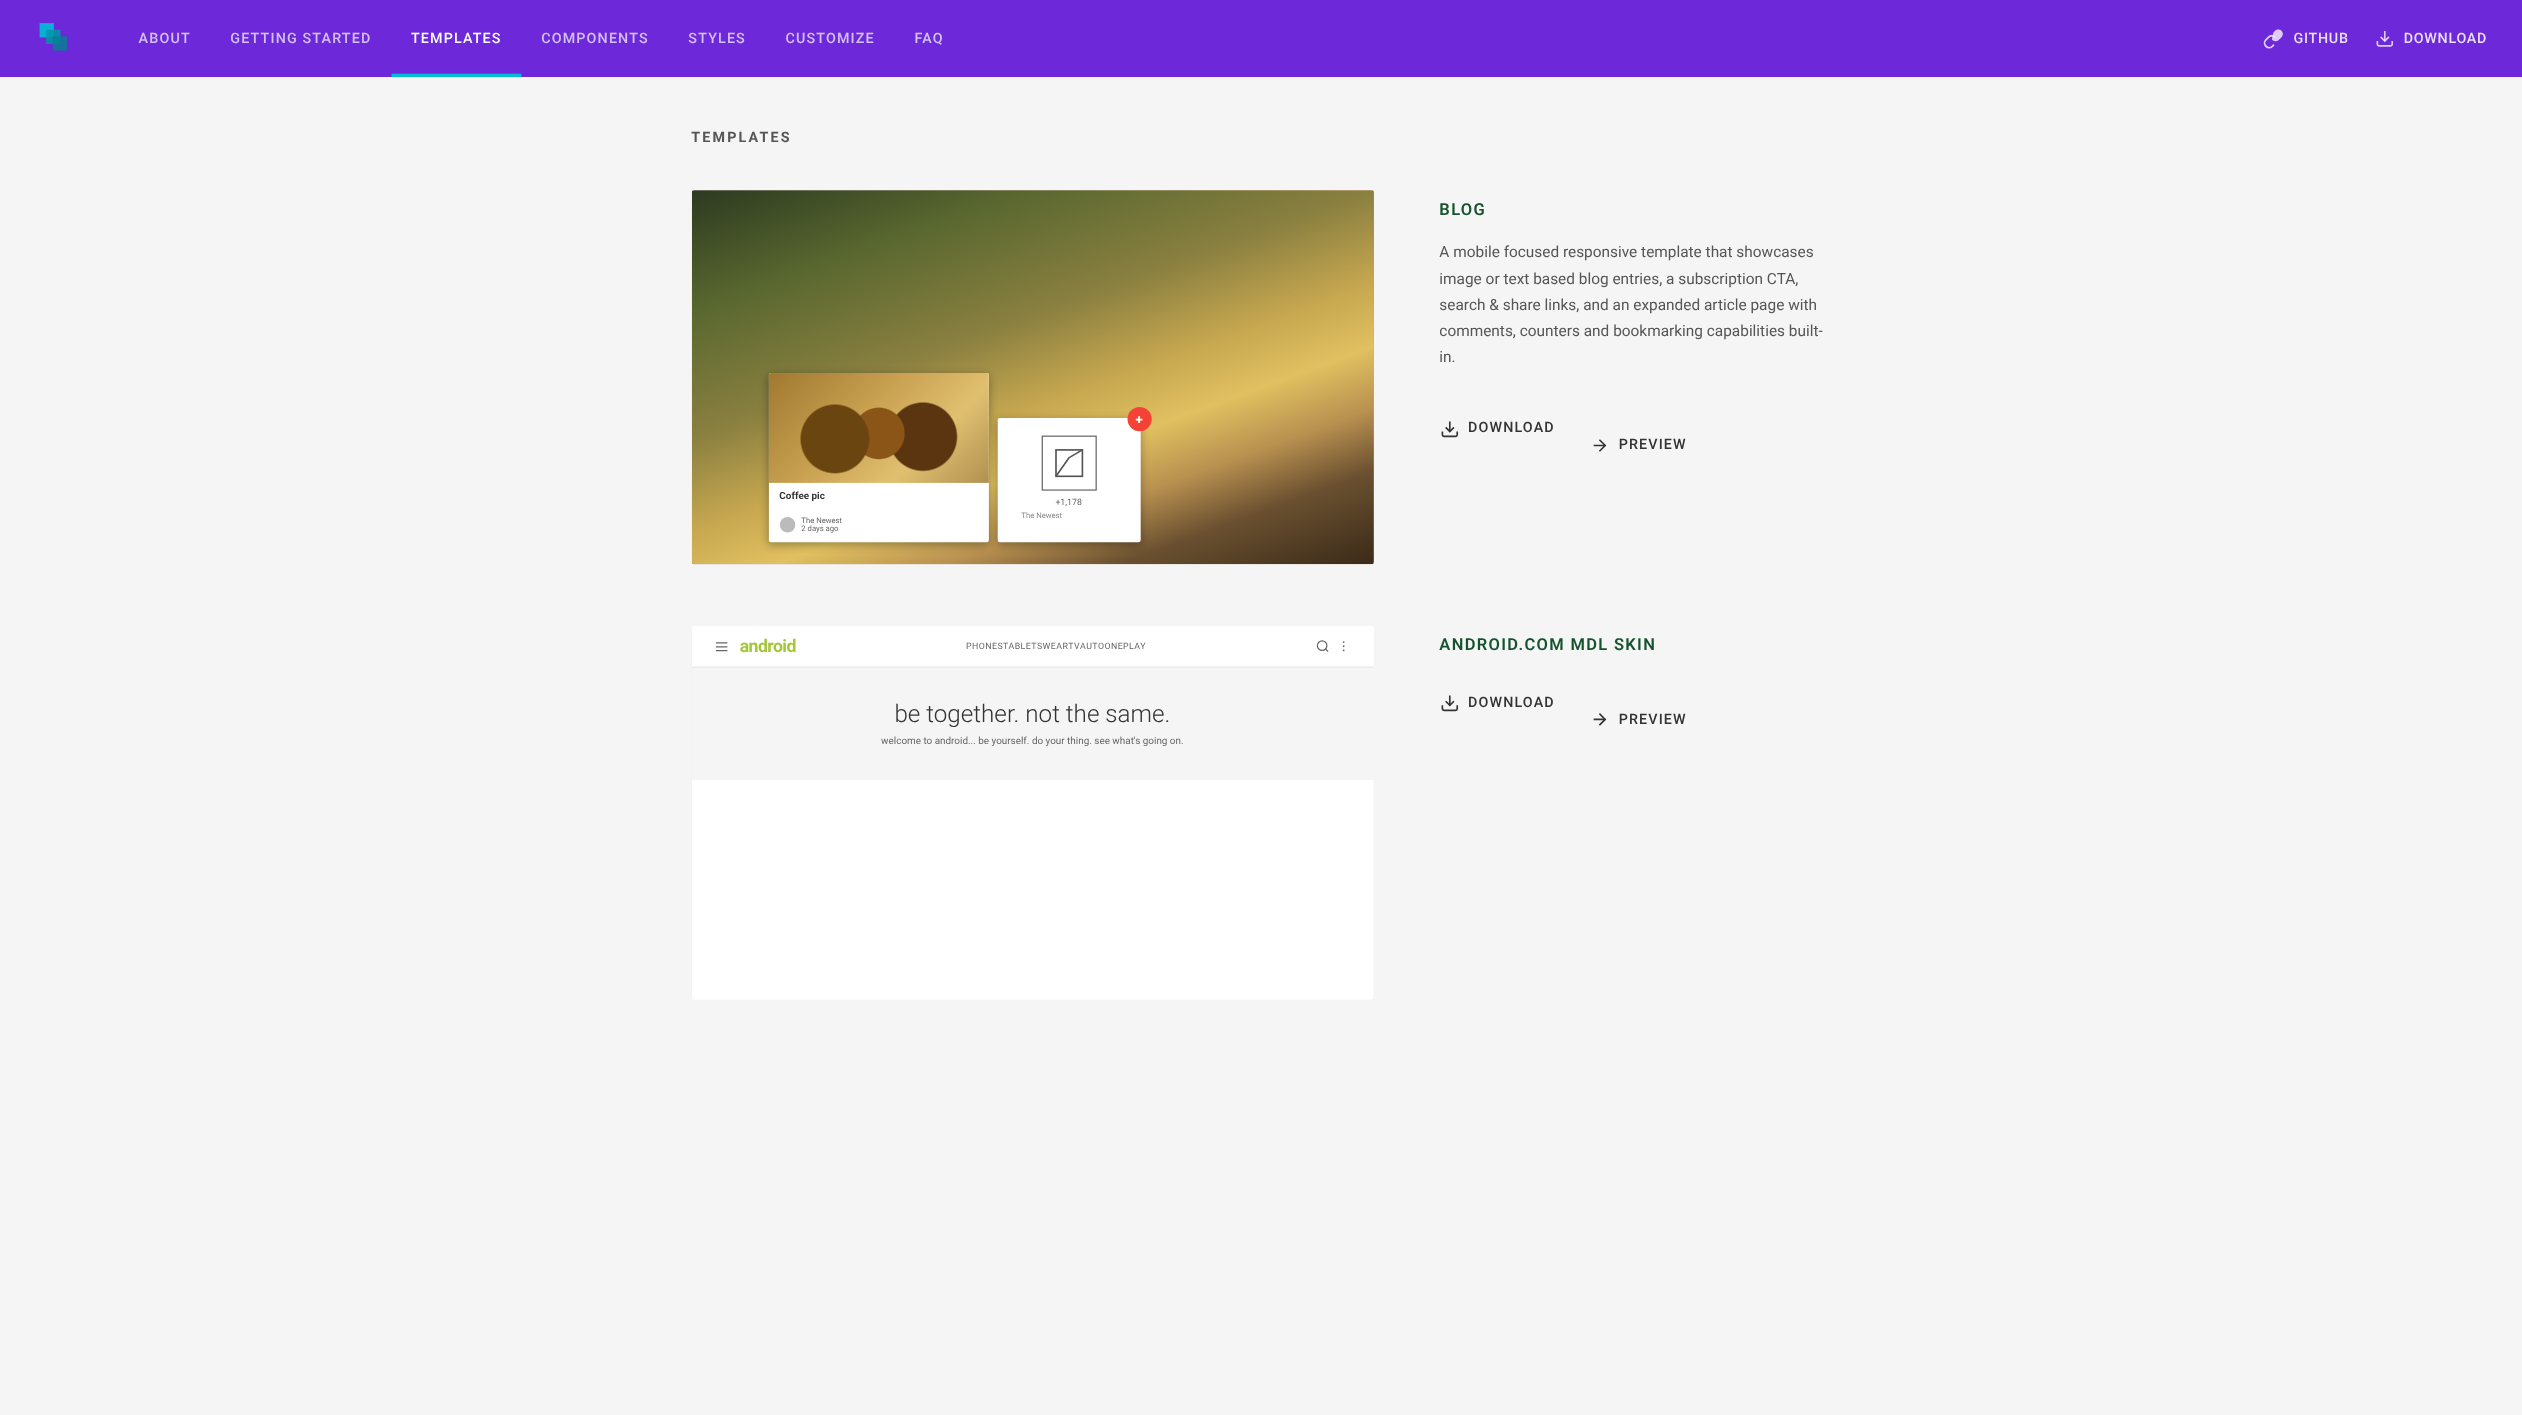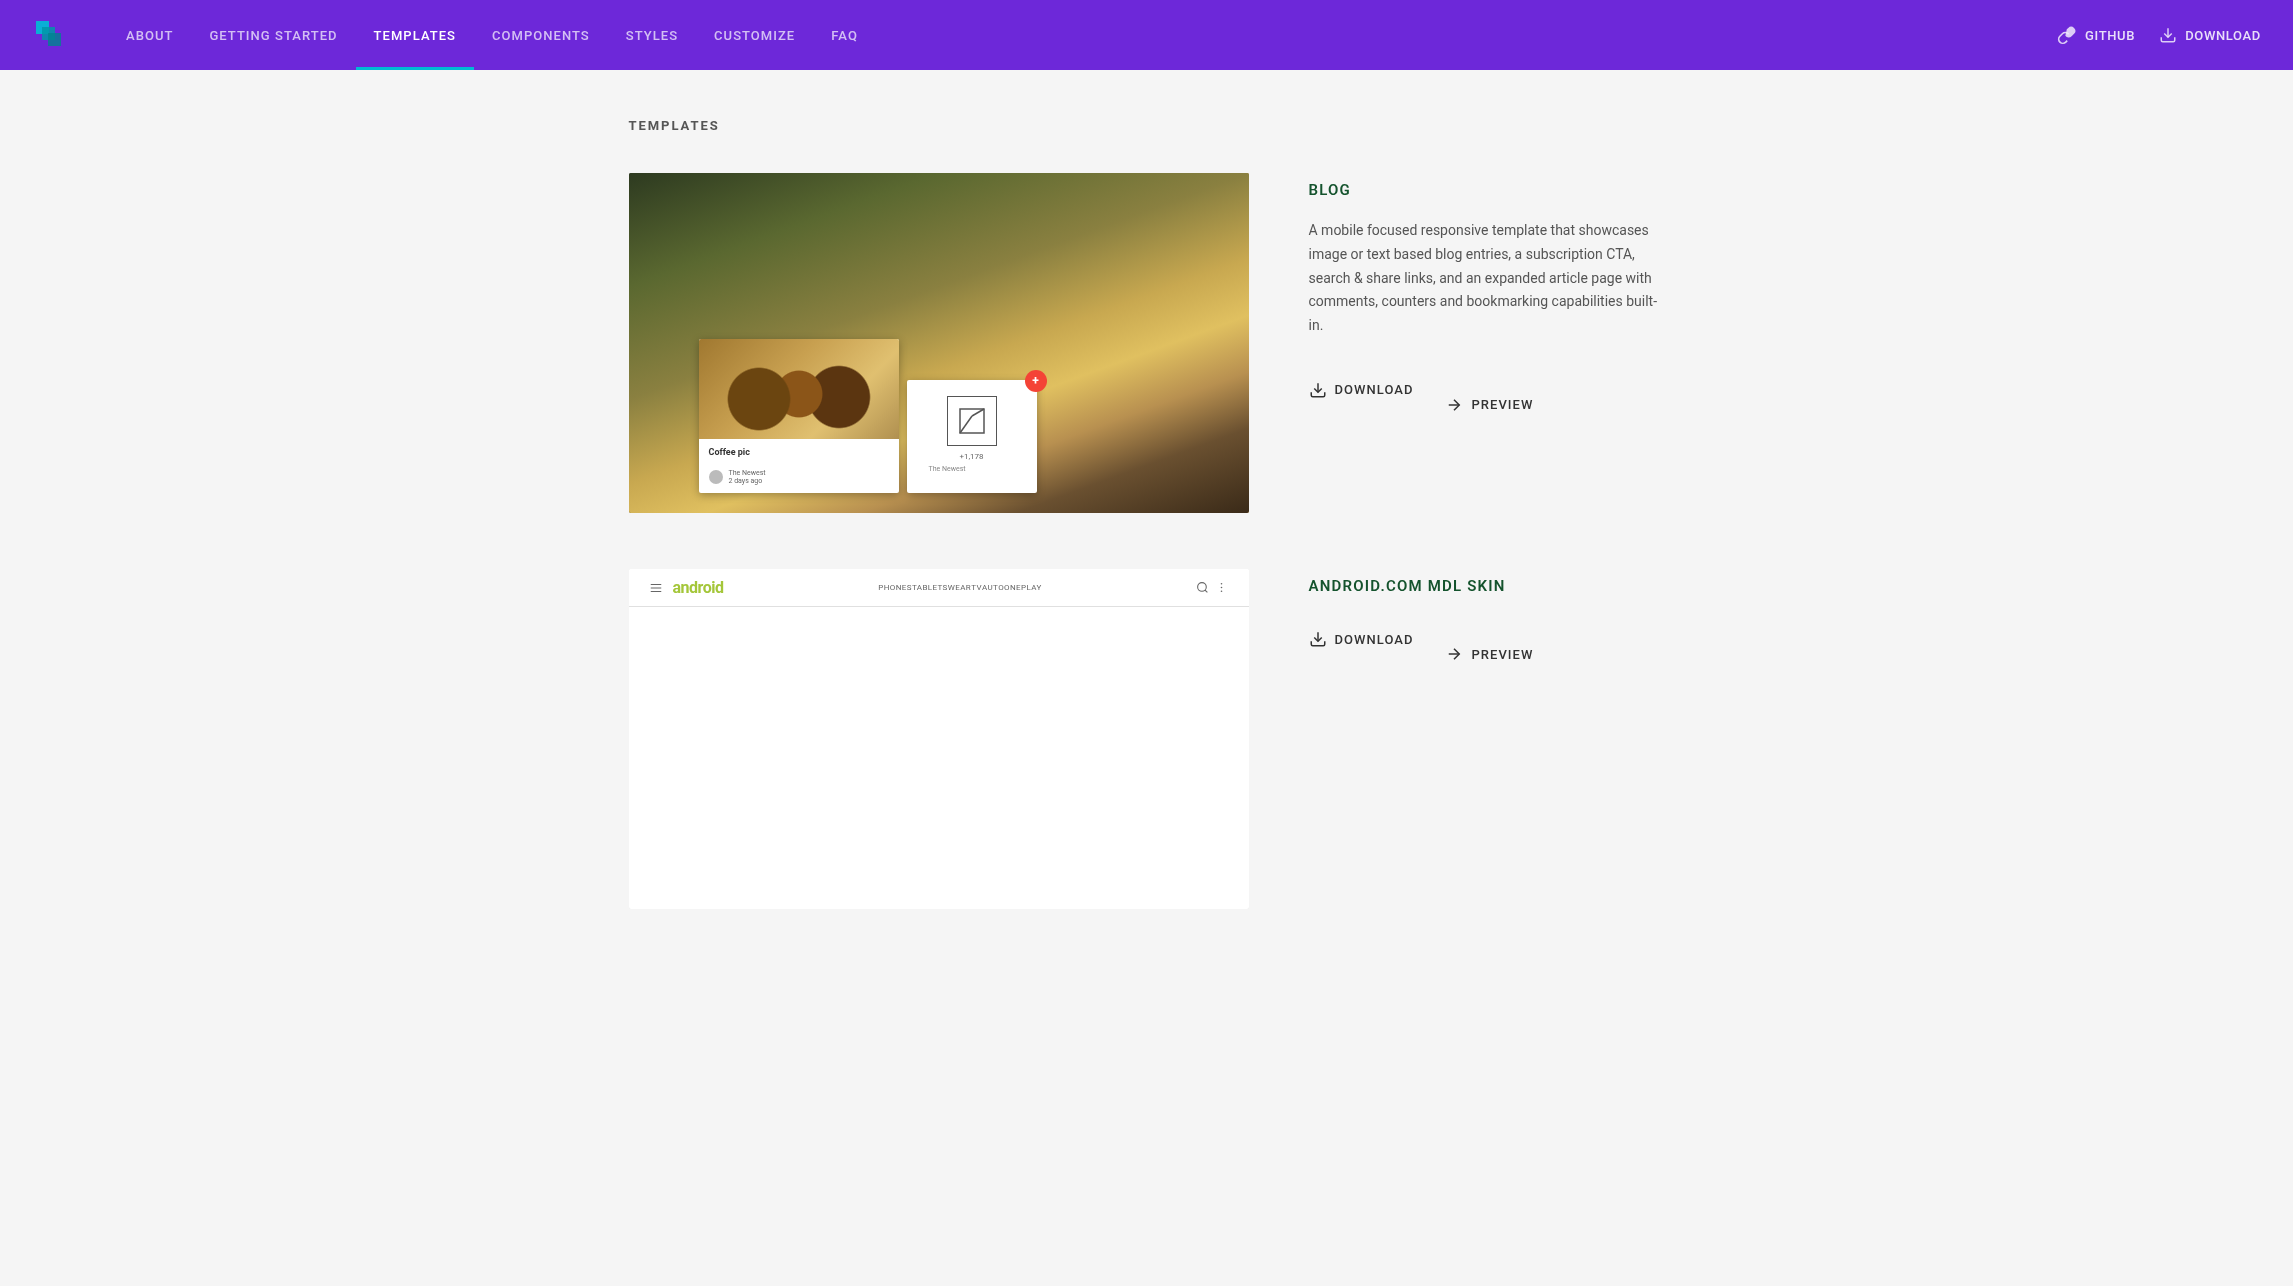--- a/index.html
+++ b/index.html
@@ -453,20 +453,24 @@
               <circle cx="11" cy="11" r="8"></circle>
               <line x1="21" y1="21" x2="16.65" y2="16.65"></line>
             </svg>
             <svg width="13" height="13" viewBox="0 0 24 24" fill="#666">
               <circle cx="12" cy="5" r="1.5"></circle>
               <circle cx="12" cy="12" r="1.5"></circle>
               <circle cx="12" cy="19" r="1.5"></circle>
             </svg>
           </div>
         </div>
+        <div class="android-hero">
+          <h2>be together. not the same.</h2>
+          <p>welcome to android... be yourself. do your thing. see what's going on.</p>
+        </div>
       </div>
     </div>
     <div class="template-info">
       <div class="template-name">ANDROID.COM MDL SKIN</div>
       <div class="template-actions">
         <a class="btn-download">
           <svg width="18" height="18" viewBox="0 0 24 24" fill="none" stroke="#333" stroke-width="2">
             <path d="M21 15v4a2 2 0 0 1-2 2H5a2 2 0 0 1-2-2v-4"></path>
             <polyline points="7 10 12 15 17 10"></polyline>
             <line x1="12" y1="15" x2="12" y2="3"></line>

